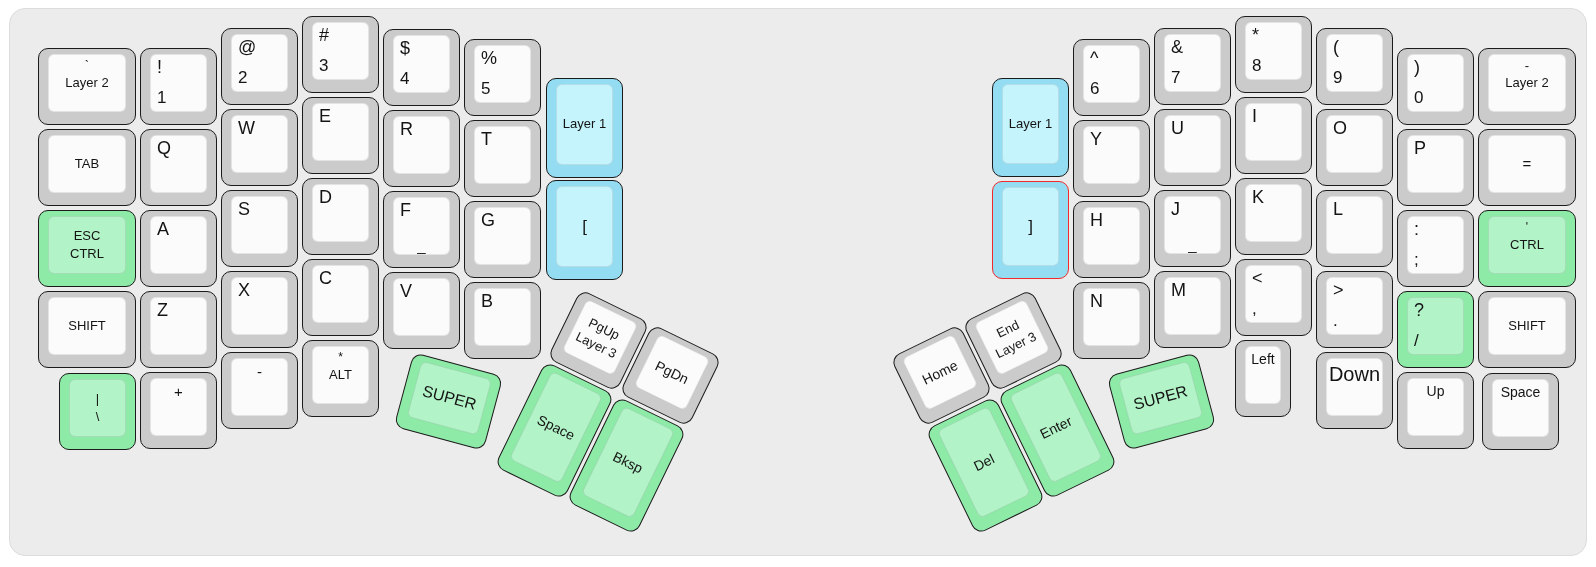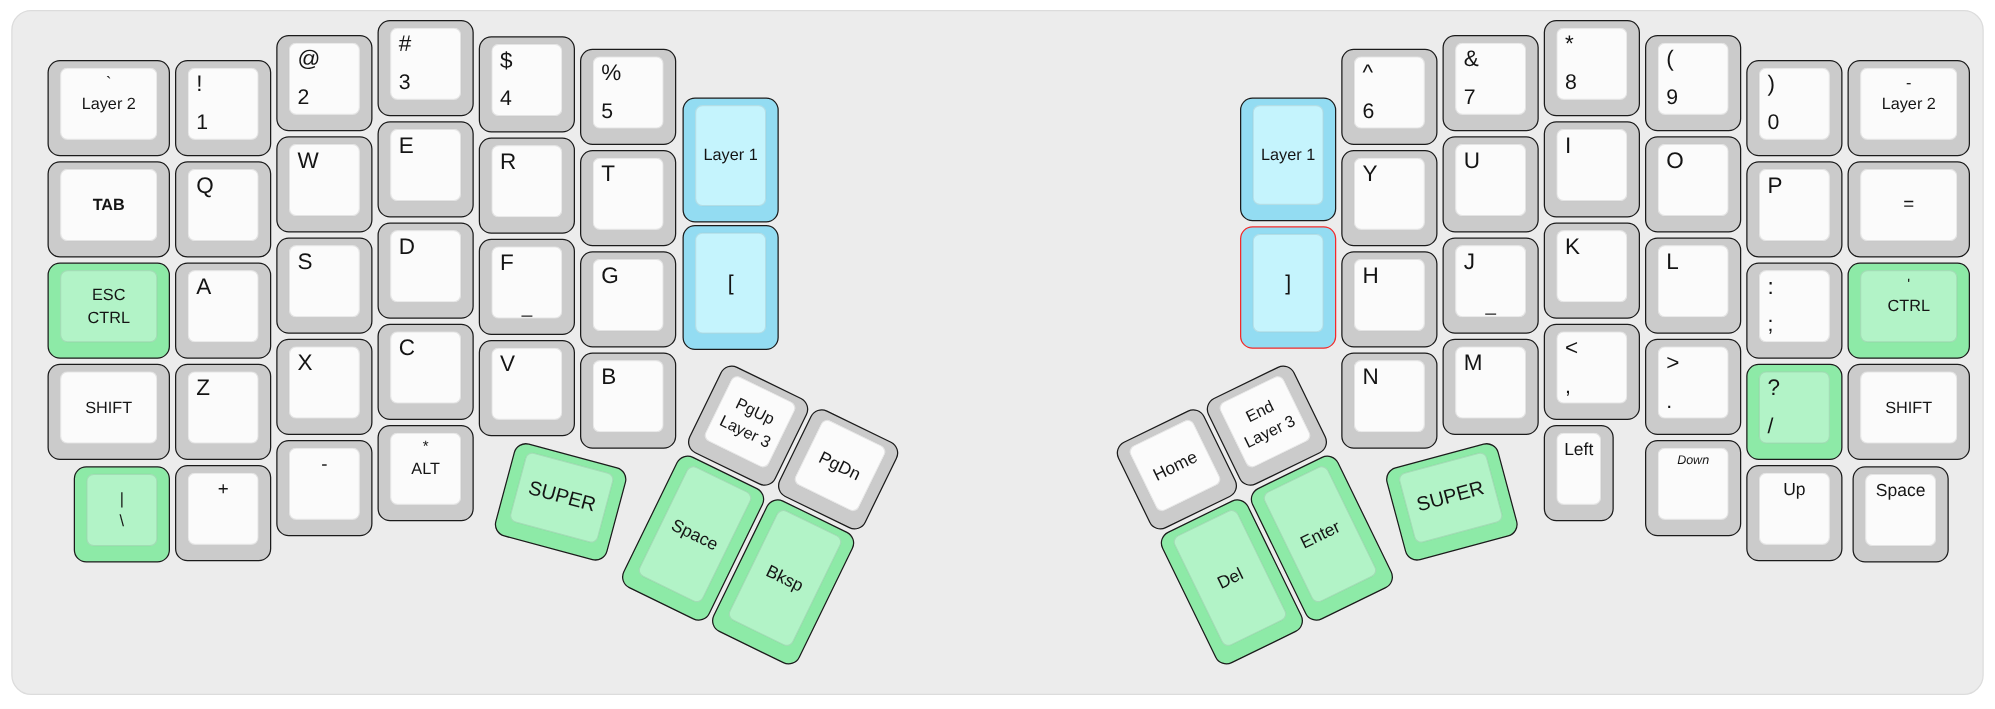--- a/index.html
+++ b/index.html
@@ -28,21 +28,21 @@
   <div class="panel"></div>
   <div id="keys">
       <div class="key w" style="left: 38px; top: 48px; width: 98px; height: 77px;">
         <div class="face">
           <span class="lab p-tc">`</span>
           <div class="center">
             <span class="lab">Layer 2</span>
           </div>
         </div>
       </div>
-      <div class="key w" style="left: 38px; top: 129px; width: 98px; height: 77px; font-weight: bold;">
+      <div class="key w" style="left: 38px; top: 129px; width: 98px; height: 77px;">
         <div class="face">
           <div class="center">
             <span class="lab">TAB</span>
           </div>
         </div>
       </div>
       <div class="key g" style="left: 38px; top: 210px; width: 98px; height: 77px;">
         <div class="face">
           <div class="center">
             <span class="lab">ESC</span>
@@ -340,21 +340,21 @@
         </div>
       </div>
       <div class="key w" style="left: 1316px; top: 271px; width: 77px; height: 77px;">
         <div class="face">
           <span class="lab p-tl">&gt;</span>
           <span class="lab p-bl">.</span>
         </div>
       </div>
       <div class="key w" style="left: 1316px; top: 352px; width: 77px; height: 77px;">
         <div class="face">
-          <span class="lab p-tc" style="font-size: 10px; font-style: italic;">Down</span>
+          <span class="lab p-tc" style="font-size: 20px;">Down</span>
         </div>
       </div>
       <div class="key w" style="left: 1397px; top: 48px; width: 77px; height: 77px;">
         <div class="face">
           <span class="lab p-tl">)</span>
           <span class="lab p-bl">0</span>
         </div>
       </div>
       <div class="key w" style="left: 1397px; top: 129px; width: 77px; height: 77px;">
         <div class="face">

